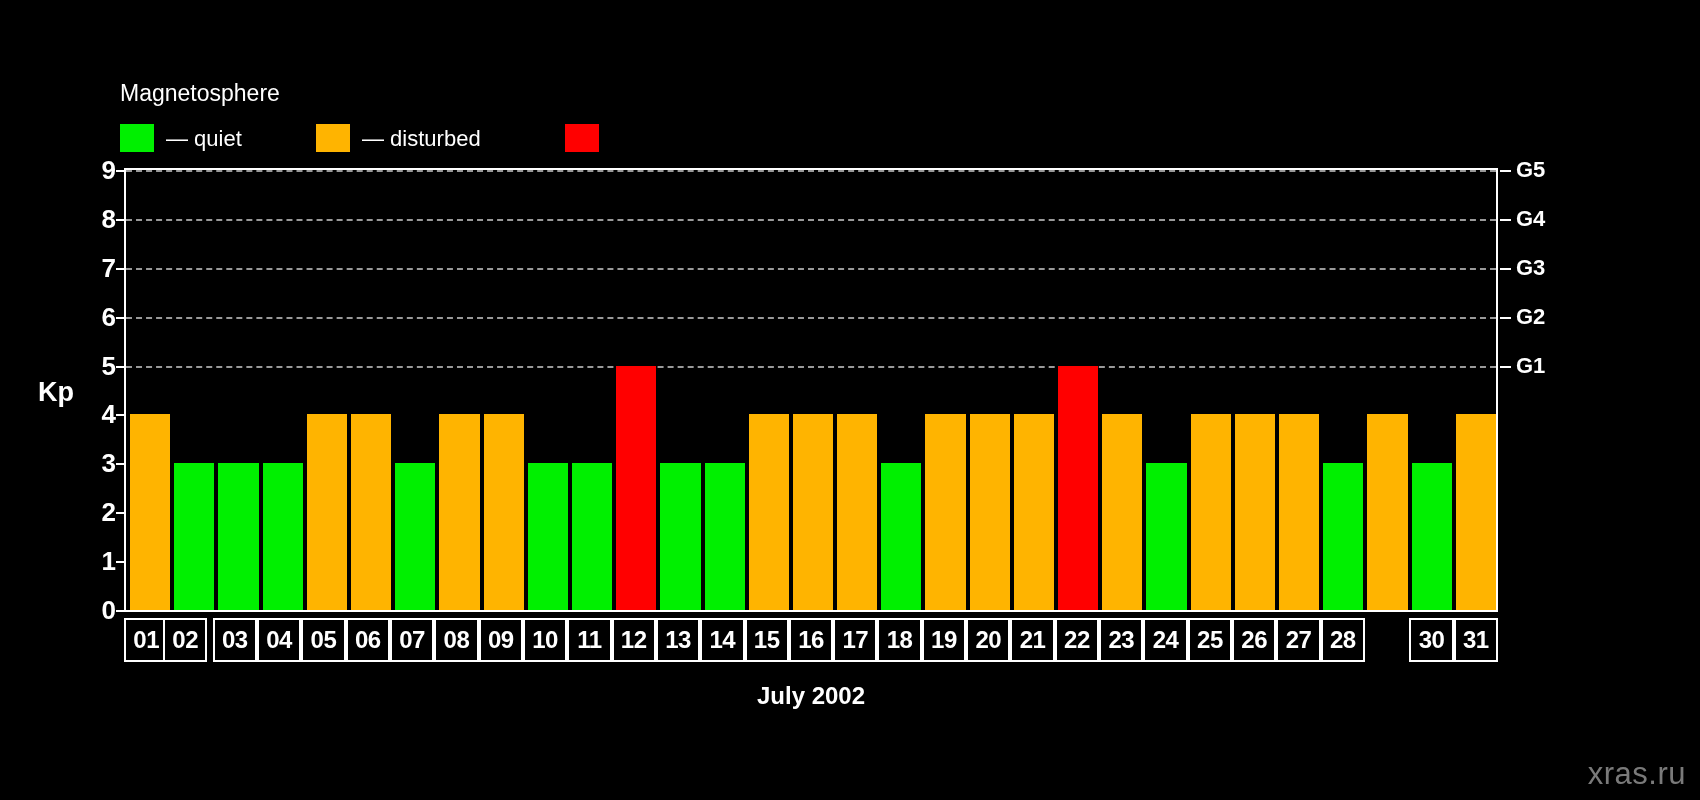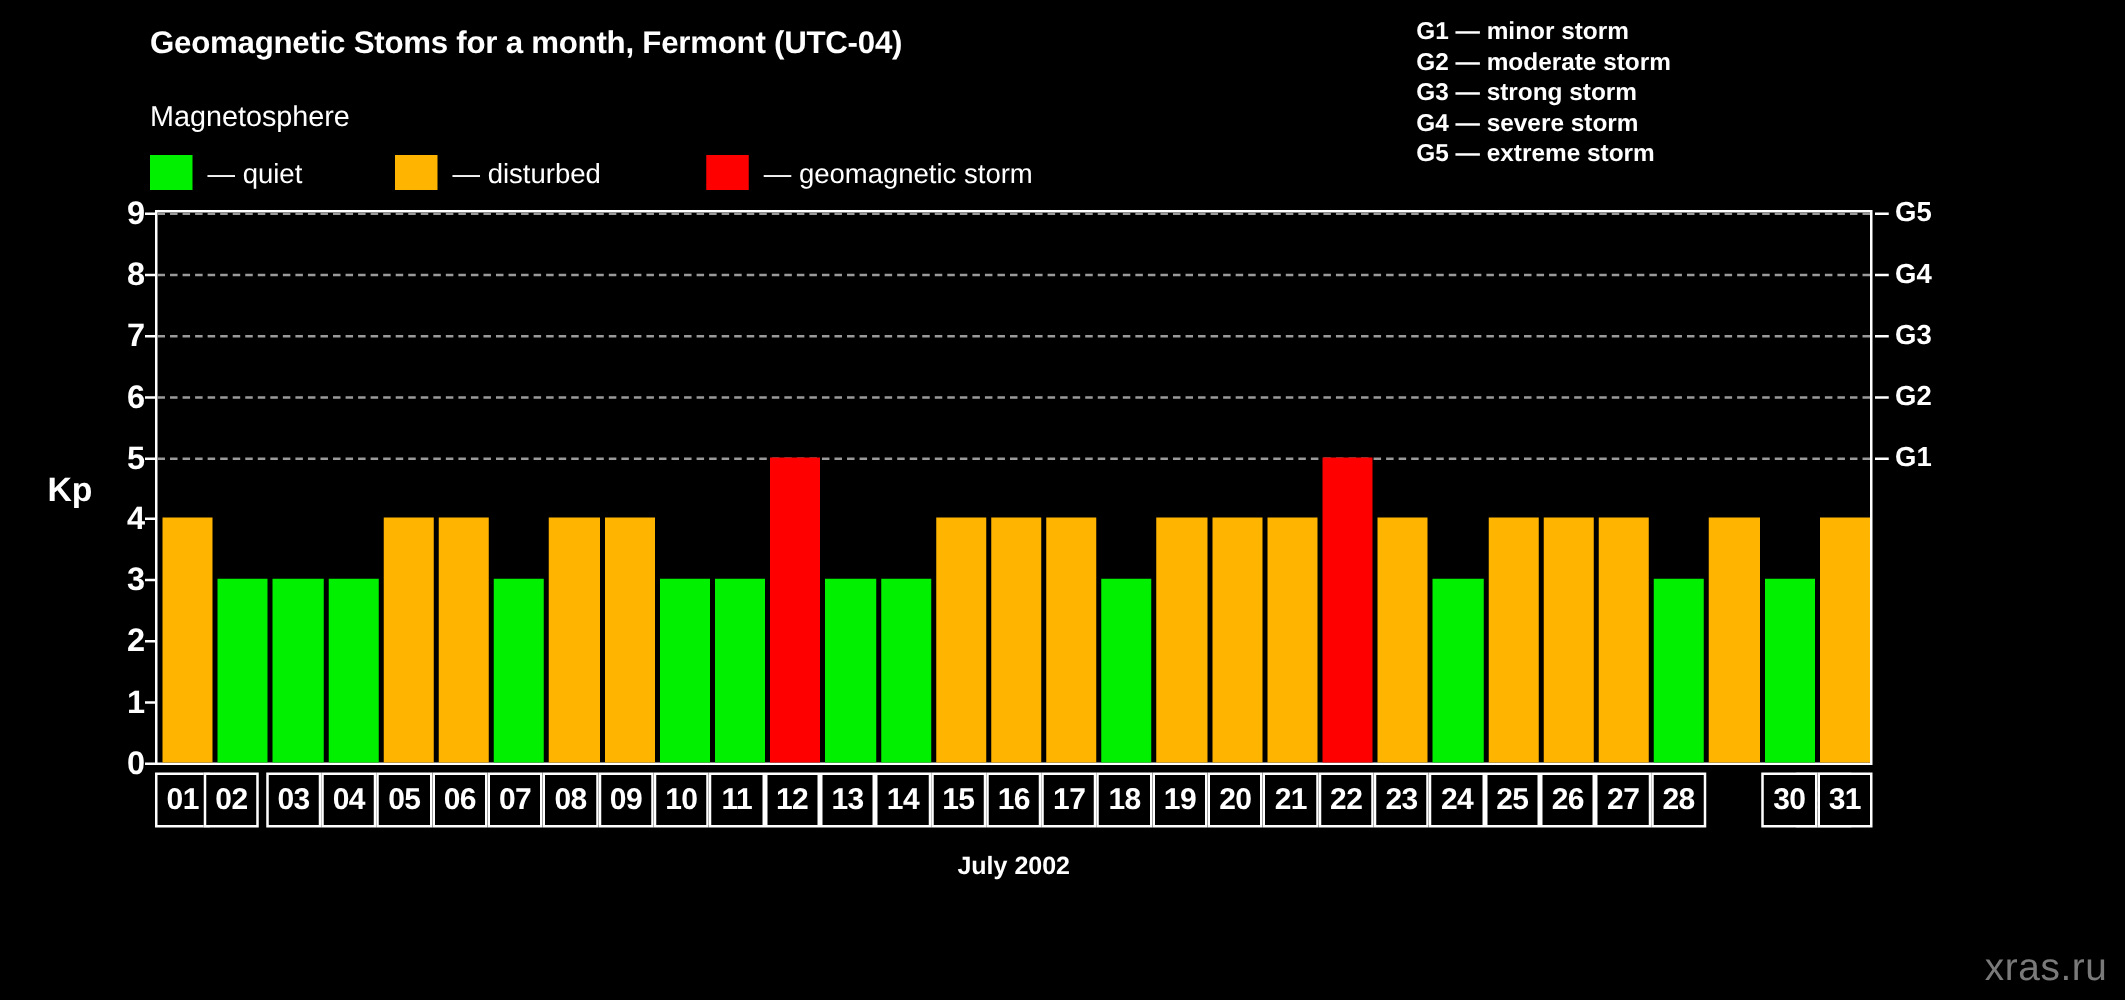--- a/index.html
+++ b/index.html
@@ -204,66 +204,57 @@
   }
 
   
   #x-axis-title {
     position: absolute;
     left: 124px;
     top: 682px;
     width: 1374px;
     text-align: center;
     color: #ffffff;
-    font-size: 20px;
+    font-size: 24px;
     font-weight: bold;
   }
 
   
   #watermark {
     position: absolute;
     right: 14px;
     bottom: 8px;
     color: #7a7a7a;
     font-size: 31px;
     font-weight: normal;
     letter-spacing: 0.5px;
   }
 </style>
 </head>
 <body>
 
 <div id="page">
 
-  <div id="chart-title">Geomagnetic Stoms for a month, Fermont (UTC-04)</div>
 
   <div id="legend-heading">Magnetosphere</div>
 
   <div id="legend-row">
       <div class="legend-entry" style="position: absolute; left: 0px;">
         <span class="legend-swatch" style="background: rgb(0, 240, 0);"></span>
         <span class="legend-label">— quiet</span>
       </div>
       <div class="legend-entry" style="position: absolute; left: 196px;">
         <span class="legend-swatch" style="background: rgb(255, 180, 0);"></span>
         <span class="legend-label">— disturbed</span>
       </div>
       <div class="legend-entry" style="position: absolute; left: 445px;">
         <span class="legend-swatch" style="background: rgb(255, 0, 0);"></span>
-        <span class="legend-label">— geomagnetic storm</span>
       </div>
     </div>
 
-  <div id="gkey">
-      <div class="gkey-line">G1 — minor storm</div>
-      <div class="gkey-line">G2 — moderate storm</div>
-      <div class="gkey-line">G3 — strong storm</div>
-      <div class="gkey-line">G4 — severe storm</div>
-      <div class="gkey-line">G5 — extreme storm</div>
-    </div>
 
   <div id="y-axis-area">
       <div class="y-tick-mark" style="top: 442px;"></div>
       <div class="y-tick-label" style="top: 429px;">0</div>
       <div class="y-tick-mark" style="top: 393.111px;"></div>
       <div class="y-tick-label" style="top: 380.111px;">1</div>
       <div class="y-tick-mark" style="top: 344.222px;"></div>
       <div class="y-tick-label" style="top: 331.222px;">2</div>
       <div class="y-tick-mark" style="top: 295.333px;"></div>
       <div class="y-tick-label" style="top: 282.333px;">3</div>

